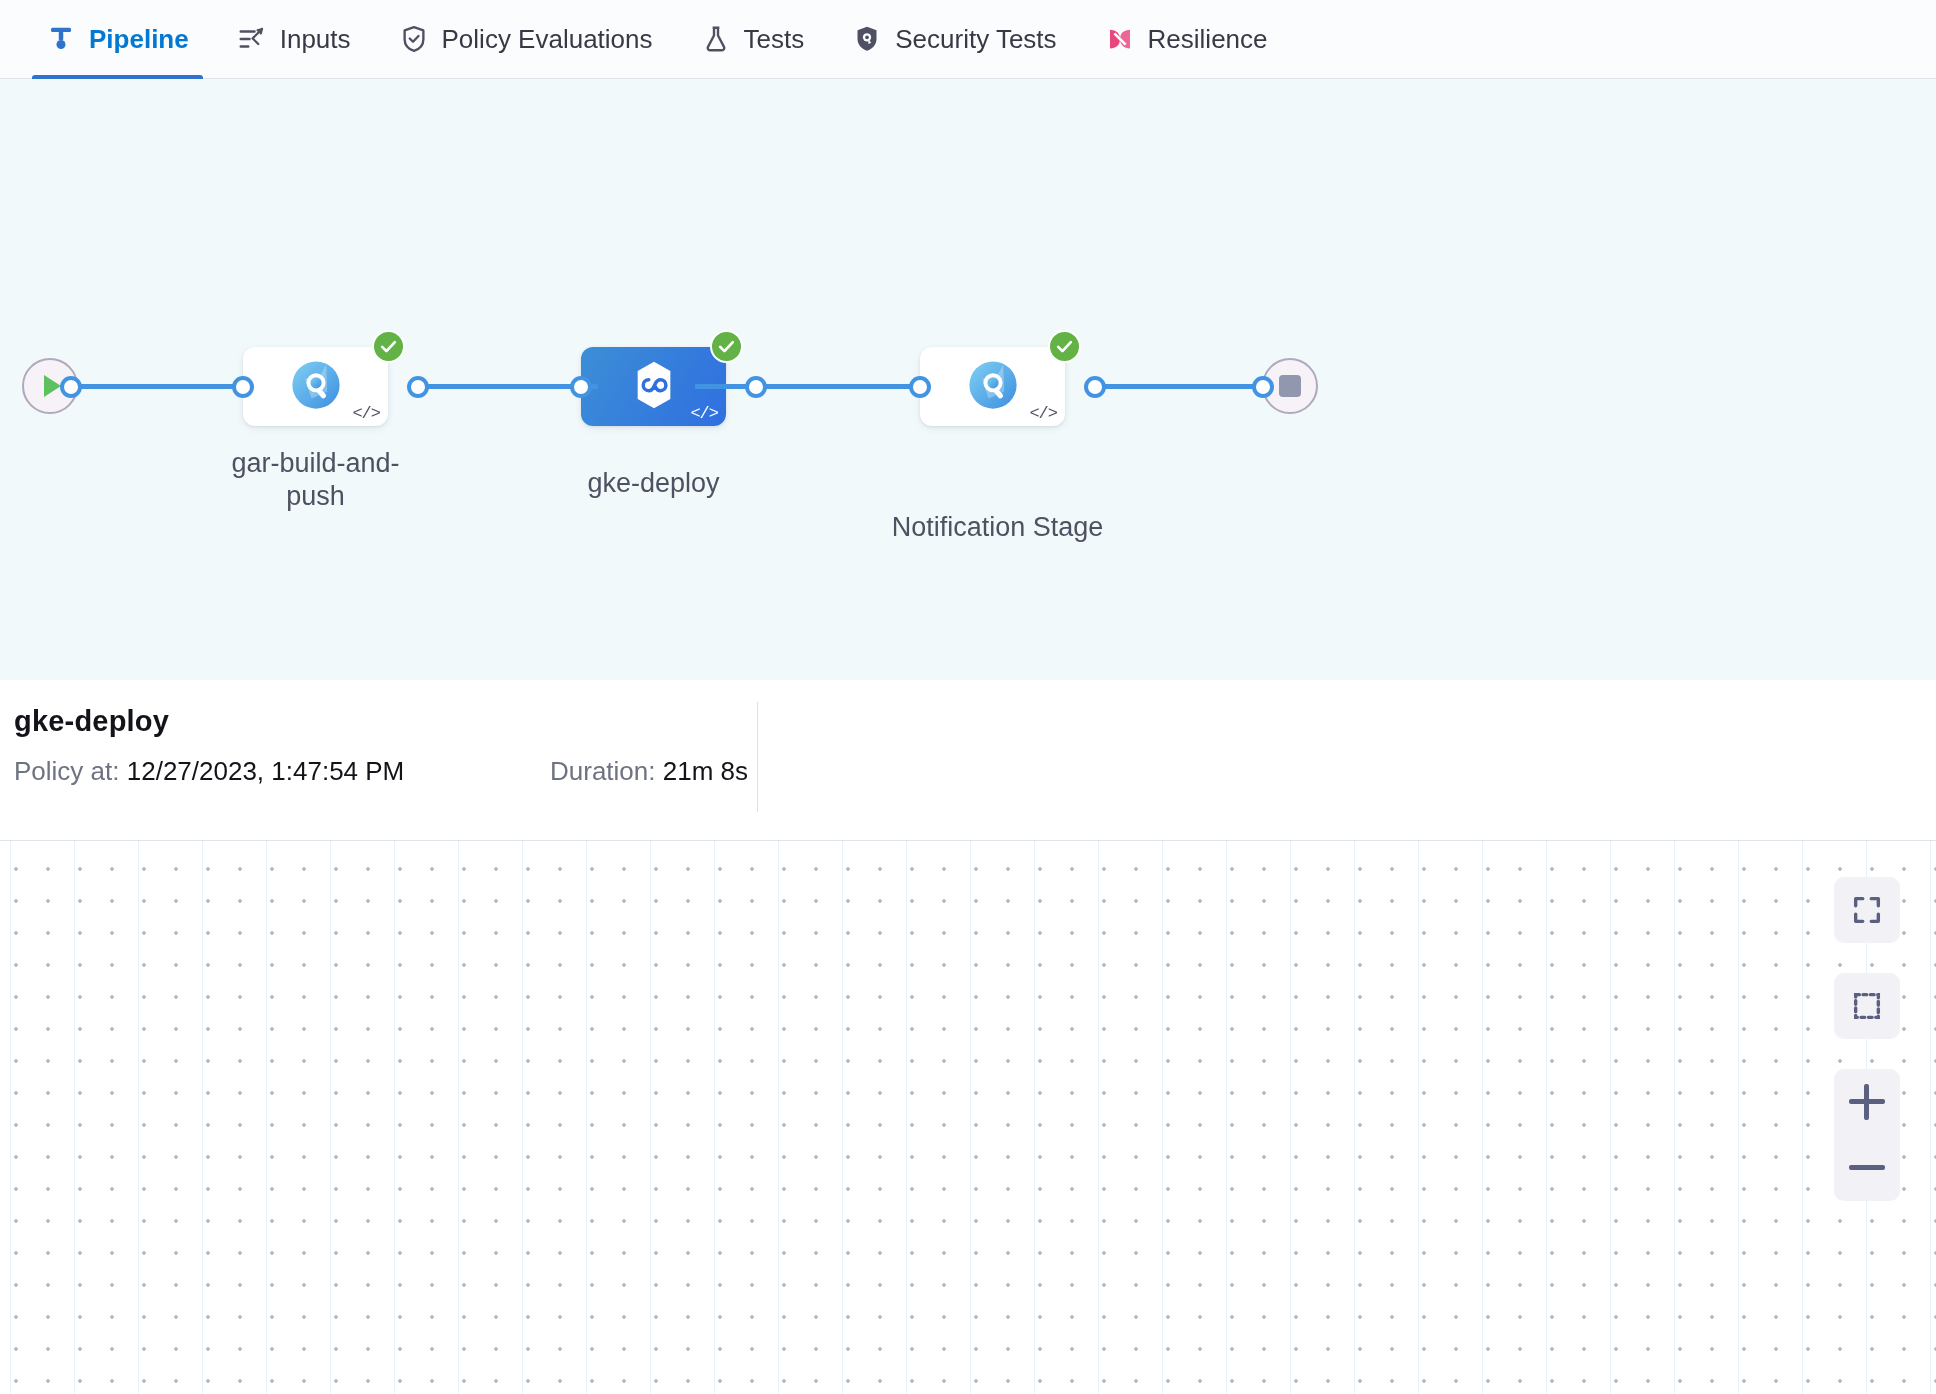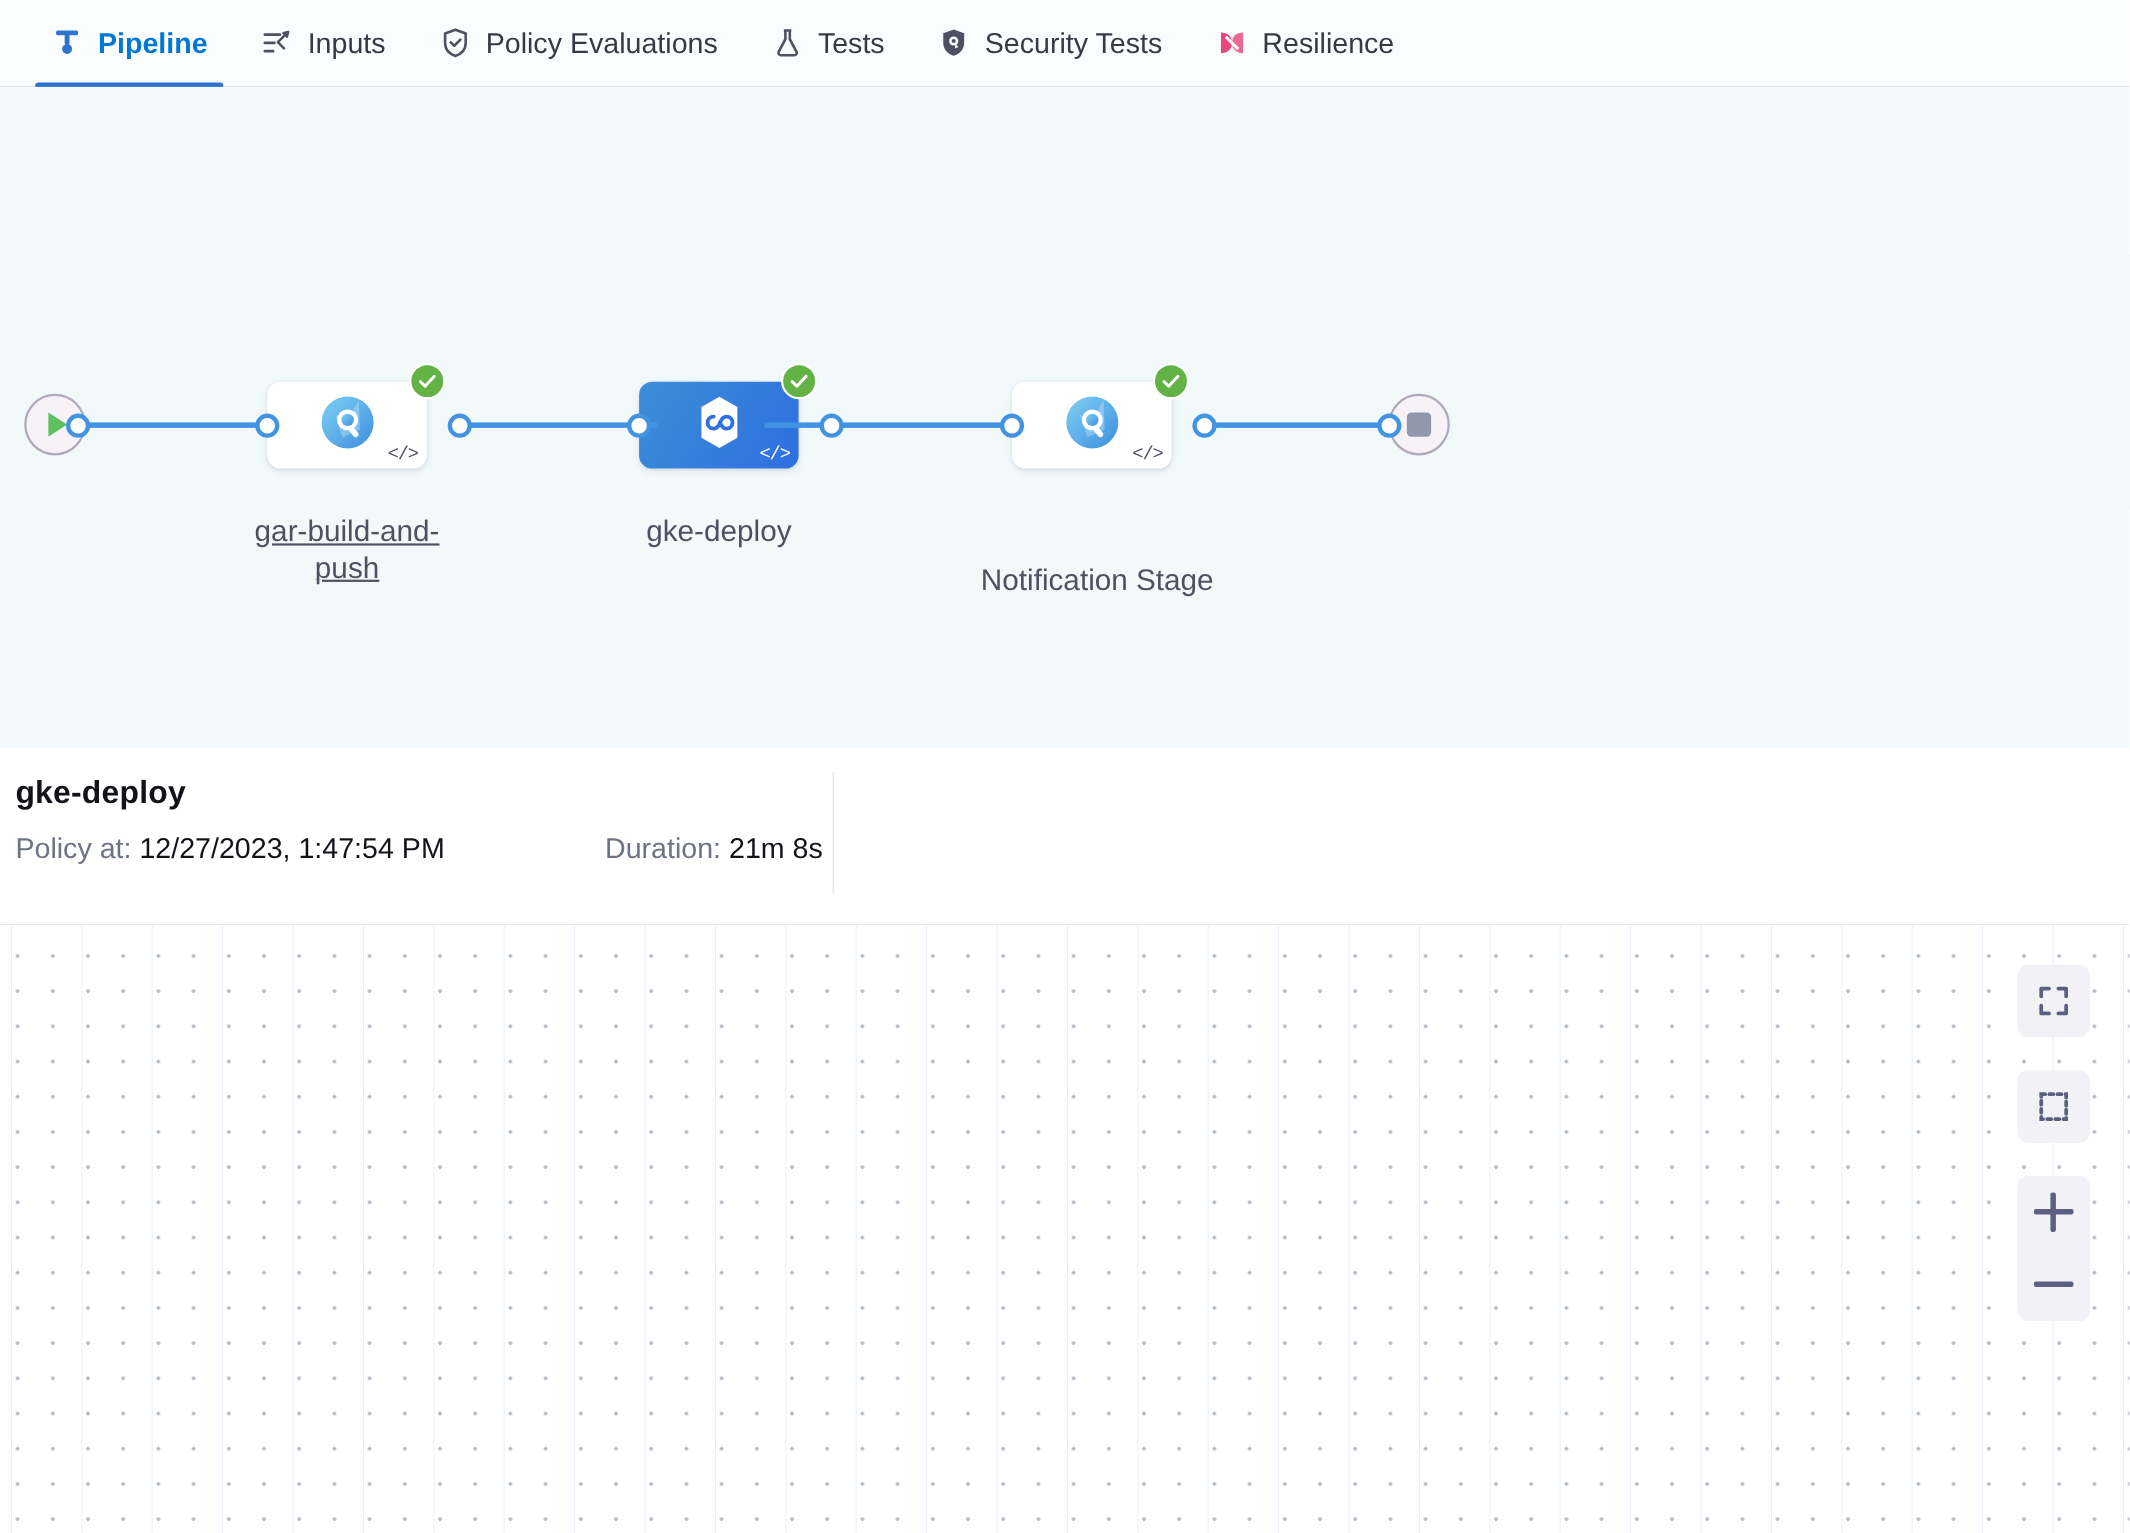--- a/index.html
+++ b/index.html
@@ -299,21 +299,21 @@
         <span class="code-badge">&lt;/&gt;</span>
       </div>
     </div>
     <div class="ok-badge" style="left:372px; top:251px;">
       <svg width="19" height="19" viewBox="0 0 24 24" fill="none" stroke="#fff" stroke-width="3.4" stroke-linecap="round" stroke-linejoin="round">
           <path d="M4 12.5l5.4 5.4L20 6.5"></path>
         </svg>
     </div>
     <div class="port" style="left:232px; top:297px;"></div>
     <div class="port" style="left:407px; top:297px;"></div>
-    <div class="node-label" style="left:208px; top:388px; width:215px;text-decoration:underline;">gar-build-and-push</div>
+    <div class="node-label" style="left:208px; top:368px; width:215px;">gar-build-and-push</div>
 
     <div class="gnode" style="left:581px; top:268px;">
       <div class="stage-card selected">
         <span>
           <svg width="56" height="56" viewBox="0 0 48 48">
             <path d="M24 4l14 8v24l-14 8-14-8V12z" fill="#ffffff"></path>
             <path d="M19.5 19.5a4.7 4.7 0 1 0 0 9.4c3.4 0 4-2.6 5-4.7 1-2.1 1.6-4.7 5-4.7a4.7 4.7 0 1 1 0 9.4c-3.4 0-4-2.6-5-4.7" fill="none" stroke="#2f6fe0" stroke-width="3" stroke-linecap="round"></path>
           </svg>
         </span>
         <span class="code-badge">&lt;/&gt;</span>

